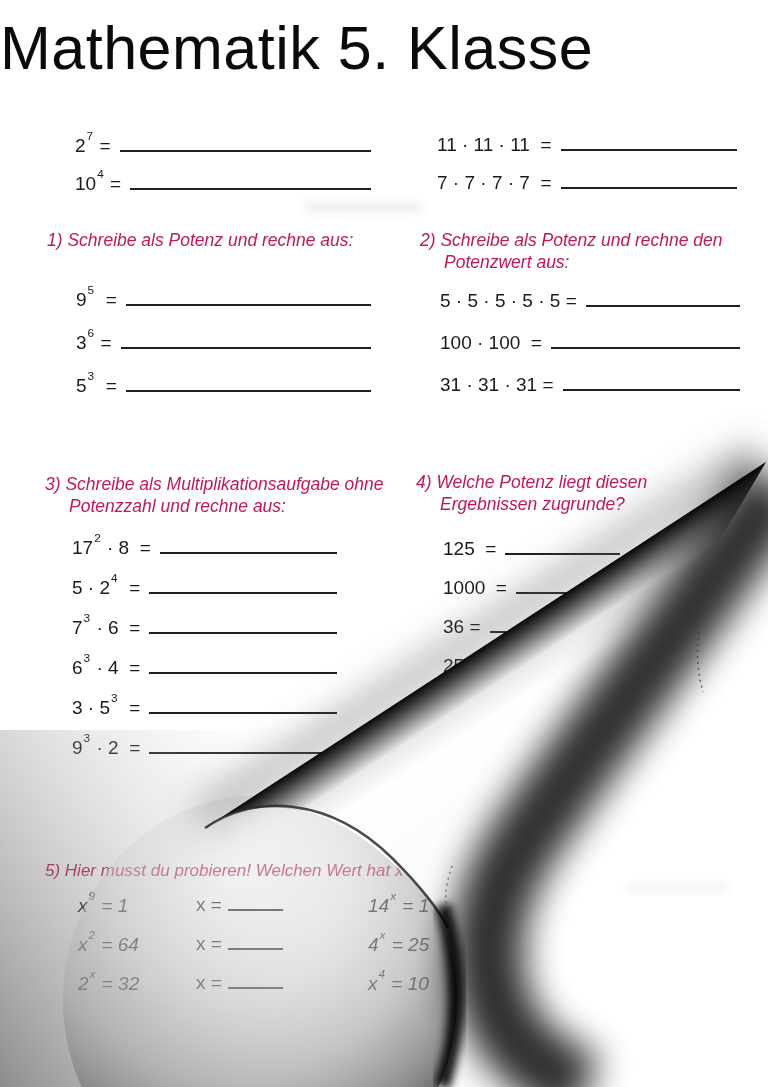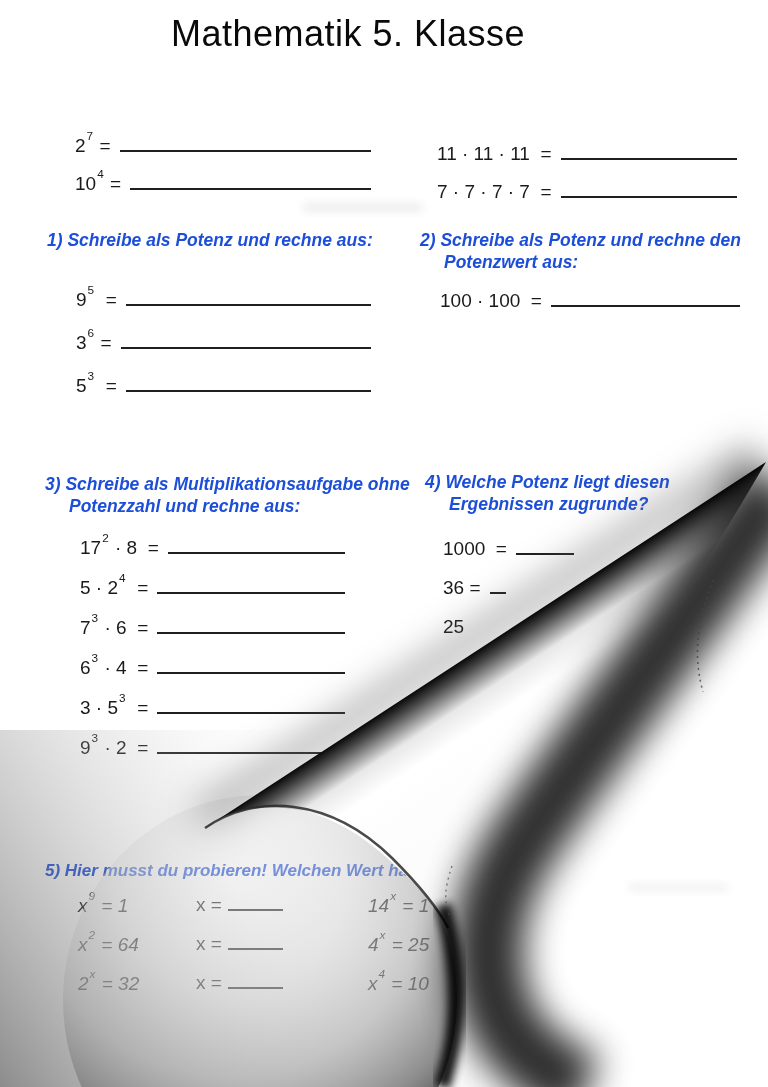--- a/index.html
+++ b/index.html
@@ -3,45 +3,45 @@
 <meta charset="utf-8">
 <style>
   html,body{margin:0;padding:0;background:#e8e8e8;}
   #page{
     position:relative;width:768px;height:1087px;margin:0 auto;
     background:#ffffff;overflow:hidden;
     font-family:"Liberation Sans","DejaVu Sans",sans-serif;
     color:#1a1a1a;
   }
   .abs{position:absolute;z-index:1;}
-  #title{top:14px;left:0;width:696px;text-align:center;
-    font-size:36px;line-height:1.13;color:#0a0a0a;letter-spacing:0.5px;}
-  .heading{font-style:italic;font-size:17.5px;line-height:1.25;color:#1d4ed8;font-weight:bold;}
+  #title{top:14px;left:0;width:696px;
+    font-size:61px;line-height:1.13;color:#0a0a0a;letter-spacing:0.5px;}
+  .heading{font-style:italic;font-size:17.5px;line-height:1.25;color:#be185d;}
   .hang{padding-left:24px;text-indent:-24px;}
   .row{display:flex;align-items:baseline;text-align:right;}
   .lbl{white-space:pre;font-size:19px;}
   sup{font-size:0.62em;position:relative;top:-0.45em;margin:0 1px;}
   sup:empty{display:none;}
   .line{border-bottom:2px solid #1f1f1f;height:0.9em;margin-left:9px;}
   .fill{flex:1 1 auto;}
   .w55{width:55px;flex:none;margin-left:6px;}
   .w115{width:115px;flex:none;}
   .w58{width:58px;flex:none;}
   .w16{width:16px;flex:none;}
   #intro-left{left:75px;top:134px;width:296px;}
-  #intro-right{left:437px;top:143px;width:300px;}
+  #intro-right{left:437px;top:134px;width:300px;}
   #intro-left .row,#intro-right .row{height:38px;}
   #s1h{left:47px;top:230px;width:360px;}
   #s2h{left:420px;top:230px;width:330px;}
   #s3h{left:45px;top:474px;width:375px;}
-  #s4h{left:425px;top:472px;width:300px;}
+  #s4h{left:416px;top:472px;width:300px;}
   #s5h{left:45px;top:860px;width:620px;font-size:17px;}
   #s1{left:76px;top:288px;width:295px;}  #s1 .row{height:43px;}
   #s2{left:440px;top:290px;width:300px;} #s2 .row{height:42px;}
-  #s3{left:80px;top:536px;width:265px;}  #s3 .row{height:40px;}
+  #s3{left:72px;top:536px;width:265px;}  #s3 .row{height:40px;}
   #s4{left:443px;top:538px;width:280px;} #s4 .row{height:39px;}
   #s5a{left:78px;top:894px;}  #s5b{left:196px;top:894px;}  #s5c{left:368px;top:894px;}
   #s5a .row,#s5b .row,#s5c .row{height:39px;}
   #s5a .lbl,#s5c .lbl{font-style:italic;}
   #curl{position:absolute;left:0;top:0;z-index:5;pointer-events:none;}
 </style>
 </head>
 <body>
 
 <div id="page">
@@ -88,23 +88,31 @@
       <span class="line fill"></span>
     </div>
     <div class="row">
       <span class="lbl"><span>5</span><sup>3</sup><span>  =</span></span>
       <span class="line fill"></span>
     </div>
   </div>
 
   <div id="s2" class="abs">
     <div class="row">
+      <span class="lbl"><span>5 · 5 · 5 · 5 · 5</span><span> =</span></span>
+      <span class="line fill"></span>
+    </div>
+    <div class="row">
       <span class="lbl"><span>100 · 100</span><span>  =</span></span>
       <span class="line fill"></span>
     </div>
+    <div class="row">
+      <span class="lbl"><span>31 · 31 · 31</span><span> =</span></span>
+      <span class="line fill"></span>
+    </div>
   </div>
 
   <div id="s3" class="abs">
     <div class="row">
       <span class="lbl"><span>17</span><sup>2</sup><span> · 8  =</span></span>
       <span class="line fill"></span>
     </div>
     <div class="row">
       <span class="lbl"><span>5 · 2</span><sup>4</sup><span>  =</span></span>
       <span class="line fill"></span>
@@ -121,20 +129,24 @@
       <span class="lbl"><span>3 · 5</span><sup>3</sup><span>  =</span></span>
       <span class="line fill"></span>
     </div>
     <div class="row">
       <span class="lbl"><span>9</span><sup>3</sup><span> · 2  =</span></span>
       <span class="line fill"></span>
     </div>
   </div>
 
   <div id="s4" class="abs">
+    <div class="row">
+      <span class="lbl"><span>125</span><span>  =</span></span>
+      <span class="line w115"></span>
+    </div>
     <div class="row">
       <span class="lbl"><span>1000</span><span>  =</span></span>
       <span class="line w58"></span>
     </div>
     <div class="row">
       <span class="lbl"><span>36</span><span> =</span></span>
       <span class="line w16"></span>
     </div>
     <div class="row">
       <span class="lbl"><span>25</span><span></span></span>

